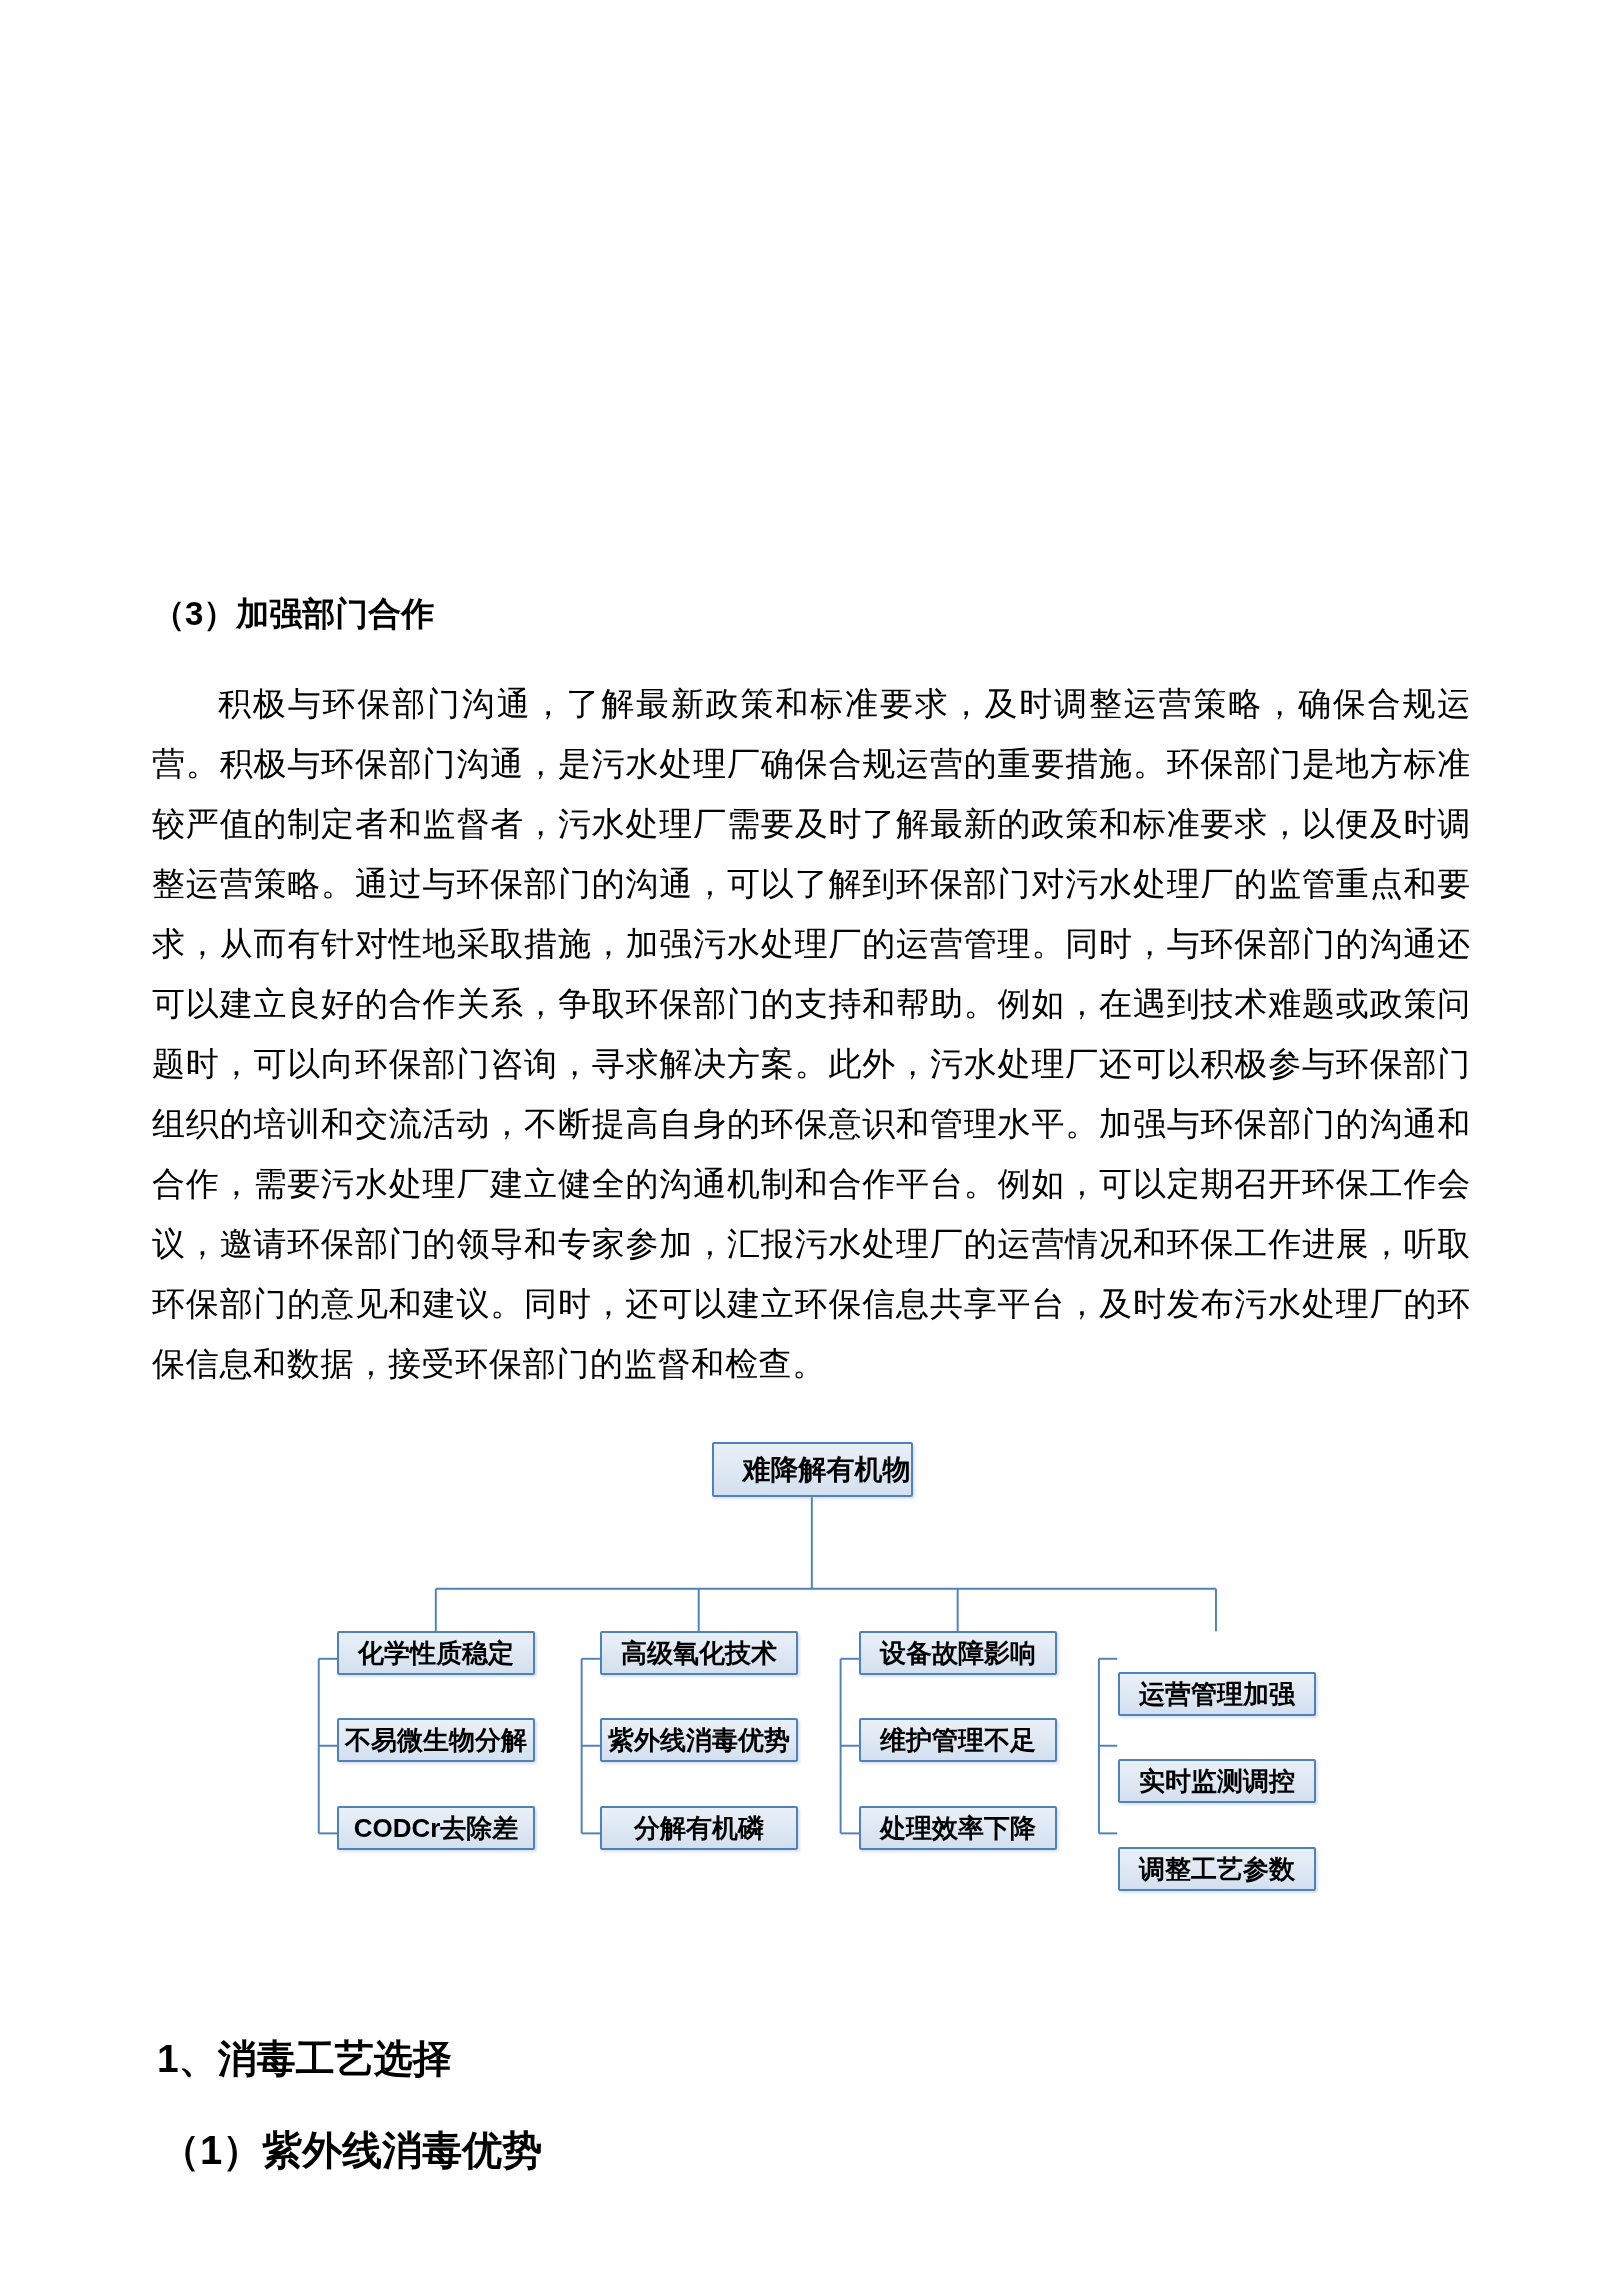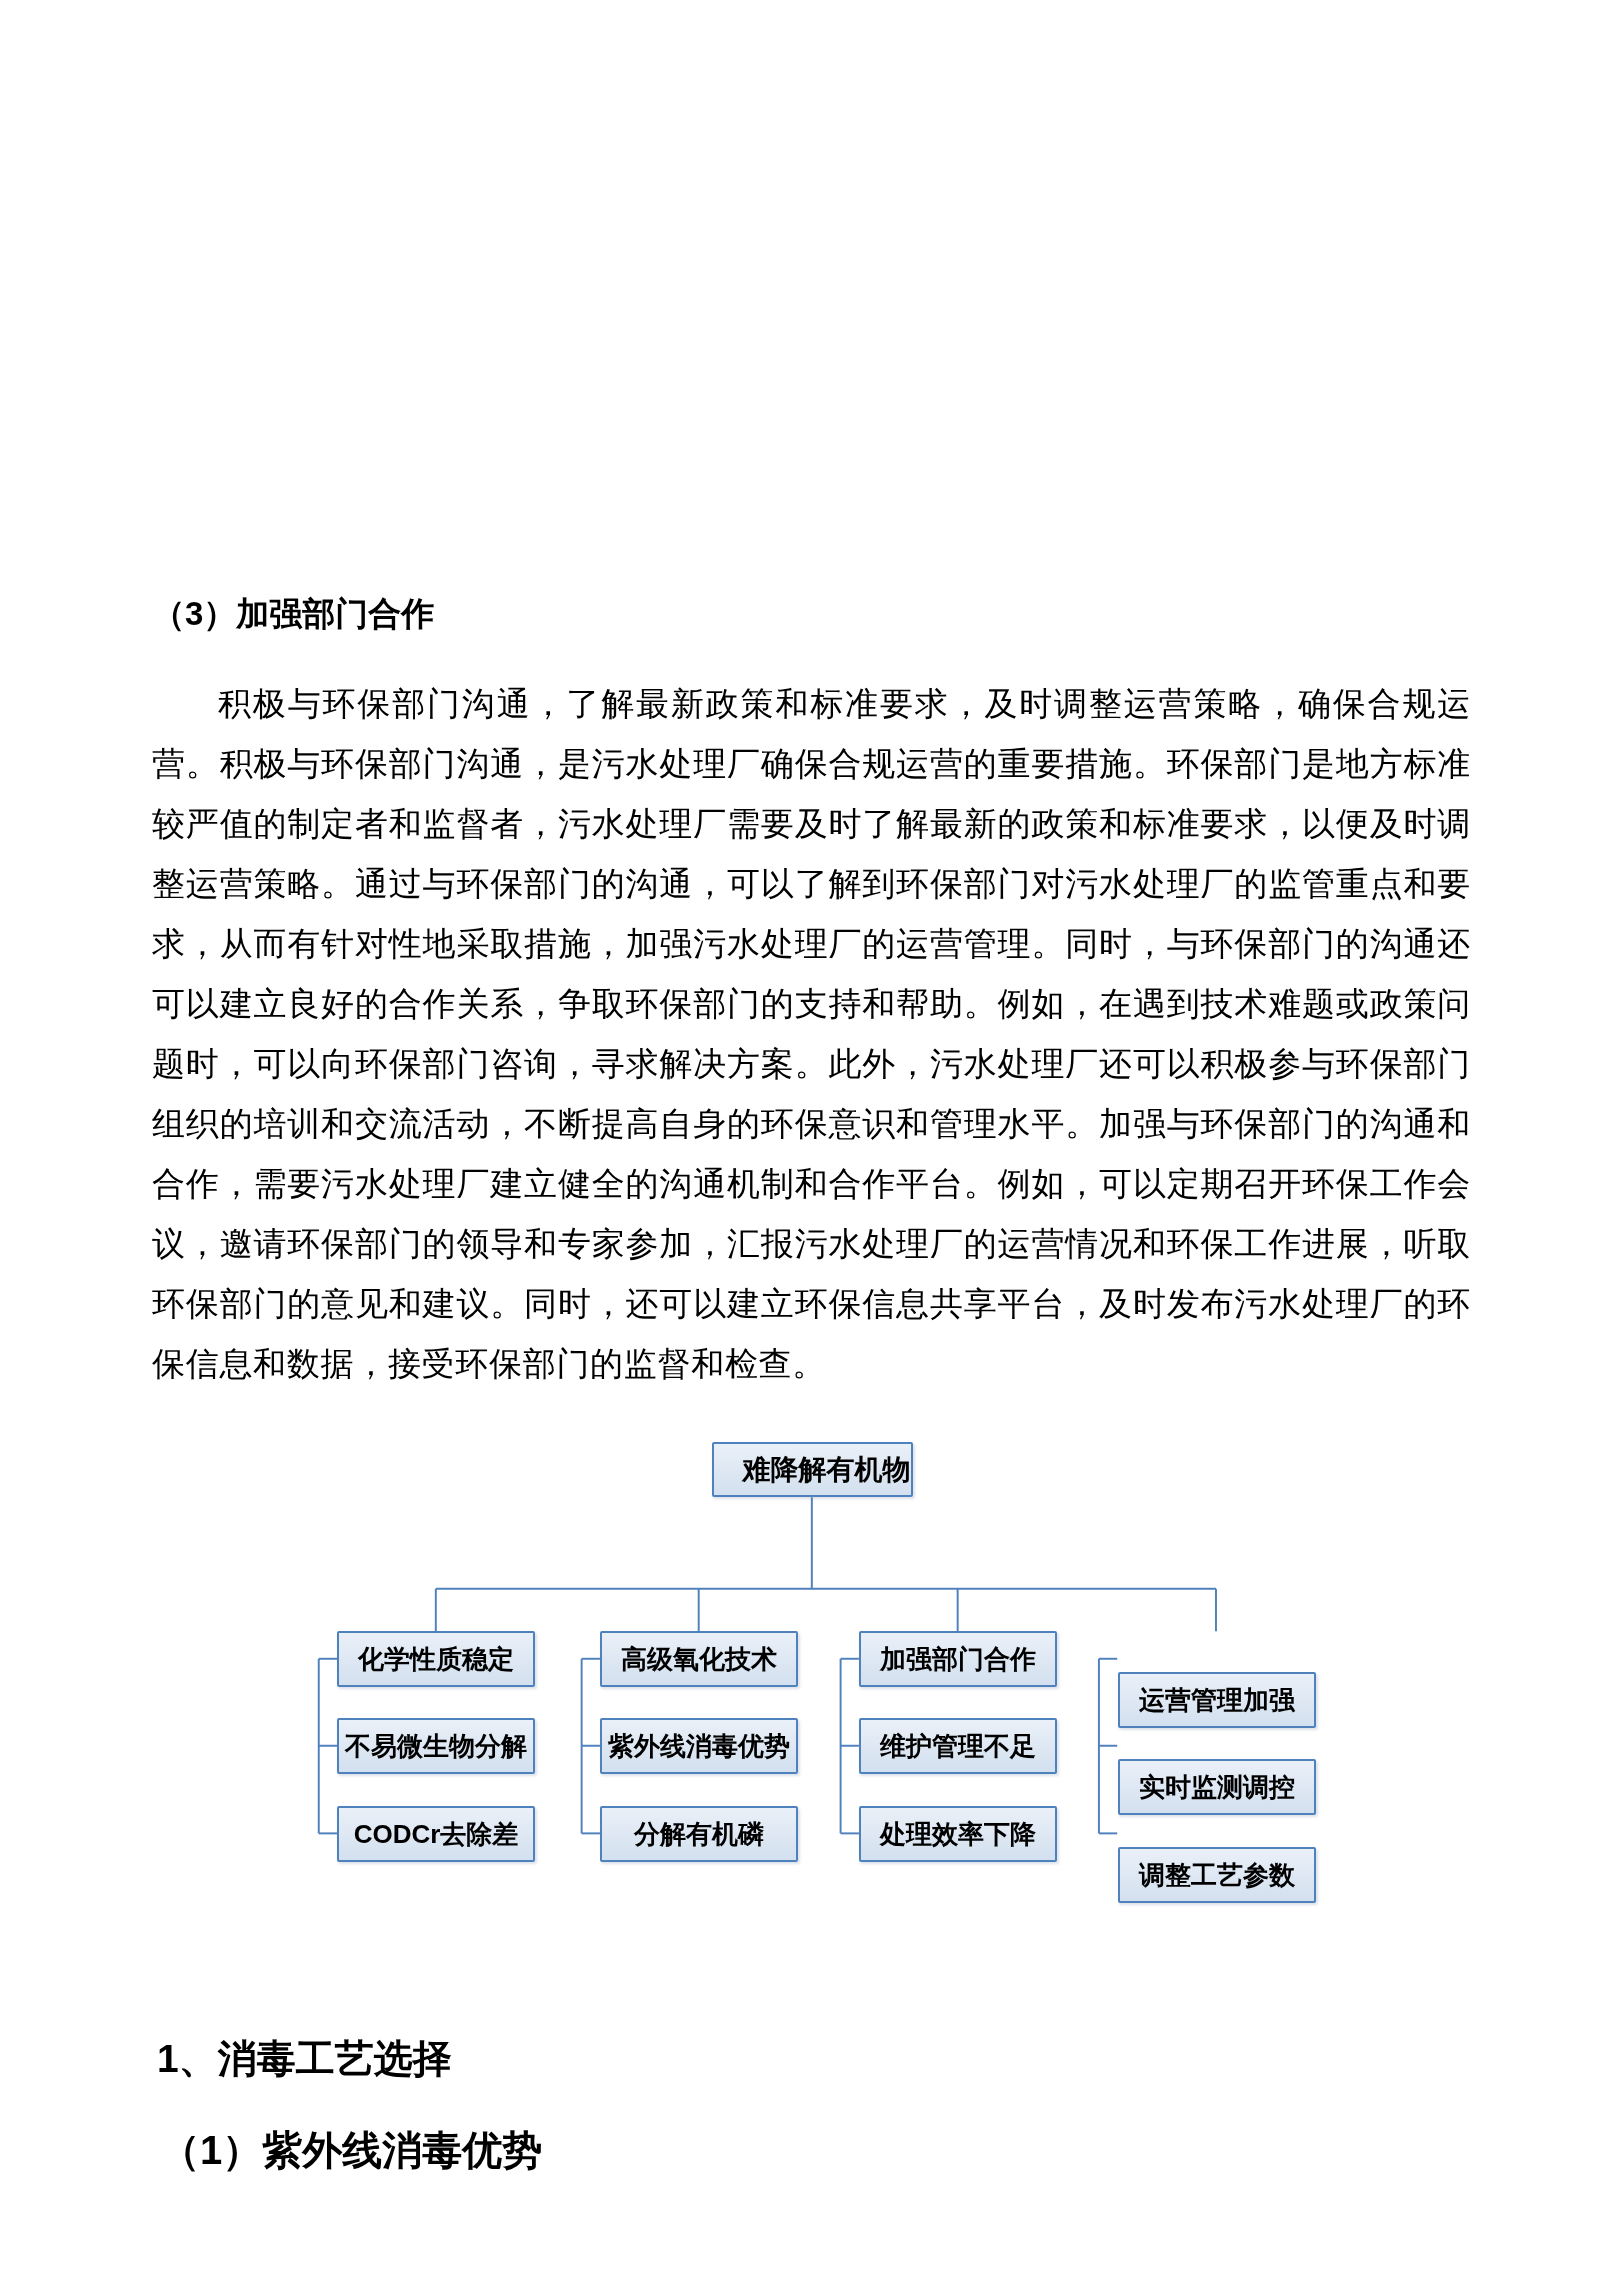--- a/index.html
+++ b/index.html
@@ -68,21 +68,21 @@
     height: 497px;
   }
   .connectors {
     position: absolute;
     left: 0;
     top: 0;
   }
   .node {
     position: absolute;
     width: 198px;
-    height: 56px;
+    height: 44px;
     box-sizing: border-box;
     border: 2px solid #4f81bd;
     background: linear-gradient(#eaf0f8, #d3e0ef);
     border-radius: 2px;
     display: flex;
     align-items: center;
     justify-content: center;
     font-family: "Liberation Sans", "DejaVu Sans", sans-serif;
     font-weight: bold;
     font-size: 26px;
@@ -148,21 +148,21 @@
     <div class="node root-node">难降解有机物</div>
 
     <div class="node c1 r1">化学性质稳定</div>
     <div class="node c1 r2">不易微生物分解</div>
     <div class="node c1 r3">CODCr去除差</div>
 
     <div class="node c2 r1">高级氧化技术</div>
     <div class="node c2 r2">紫外线消毒优势</div>
     <div class="node c2 r3">分解有机磷</div>
 
-    <div class="node c3 r1">加强部门合作</div>
+    <div class="node c3 r1">设备故障影响</div>
     <div class="node c3 r2">维护管理不足</div>
     <div class="node c3 r3">处理效率下降</div>
 
     <div class="node c4 r1">运营管理加强</div>
     <div class="node c4 r2">实时监测调控</div>
     <div class="node c4 r3">调整工艺参数</div>
 
   </div>
 
 

